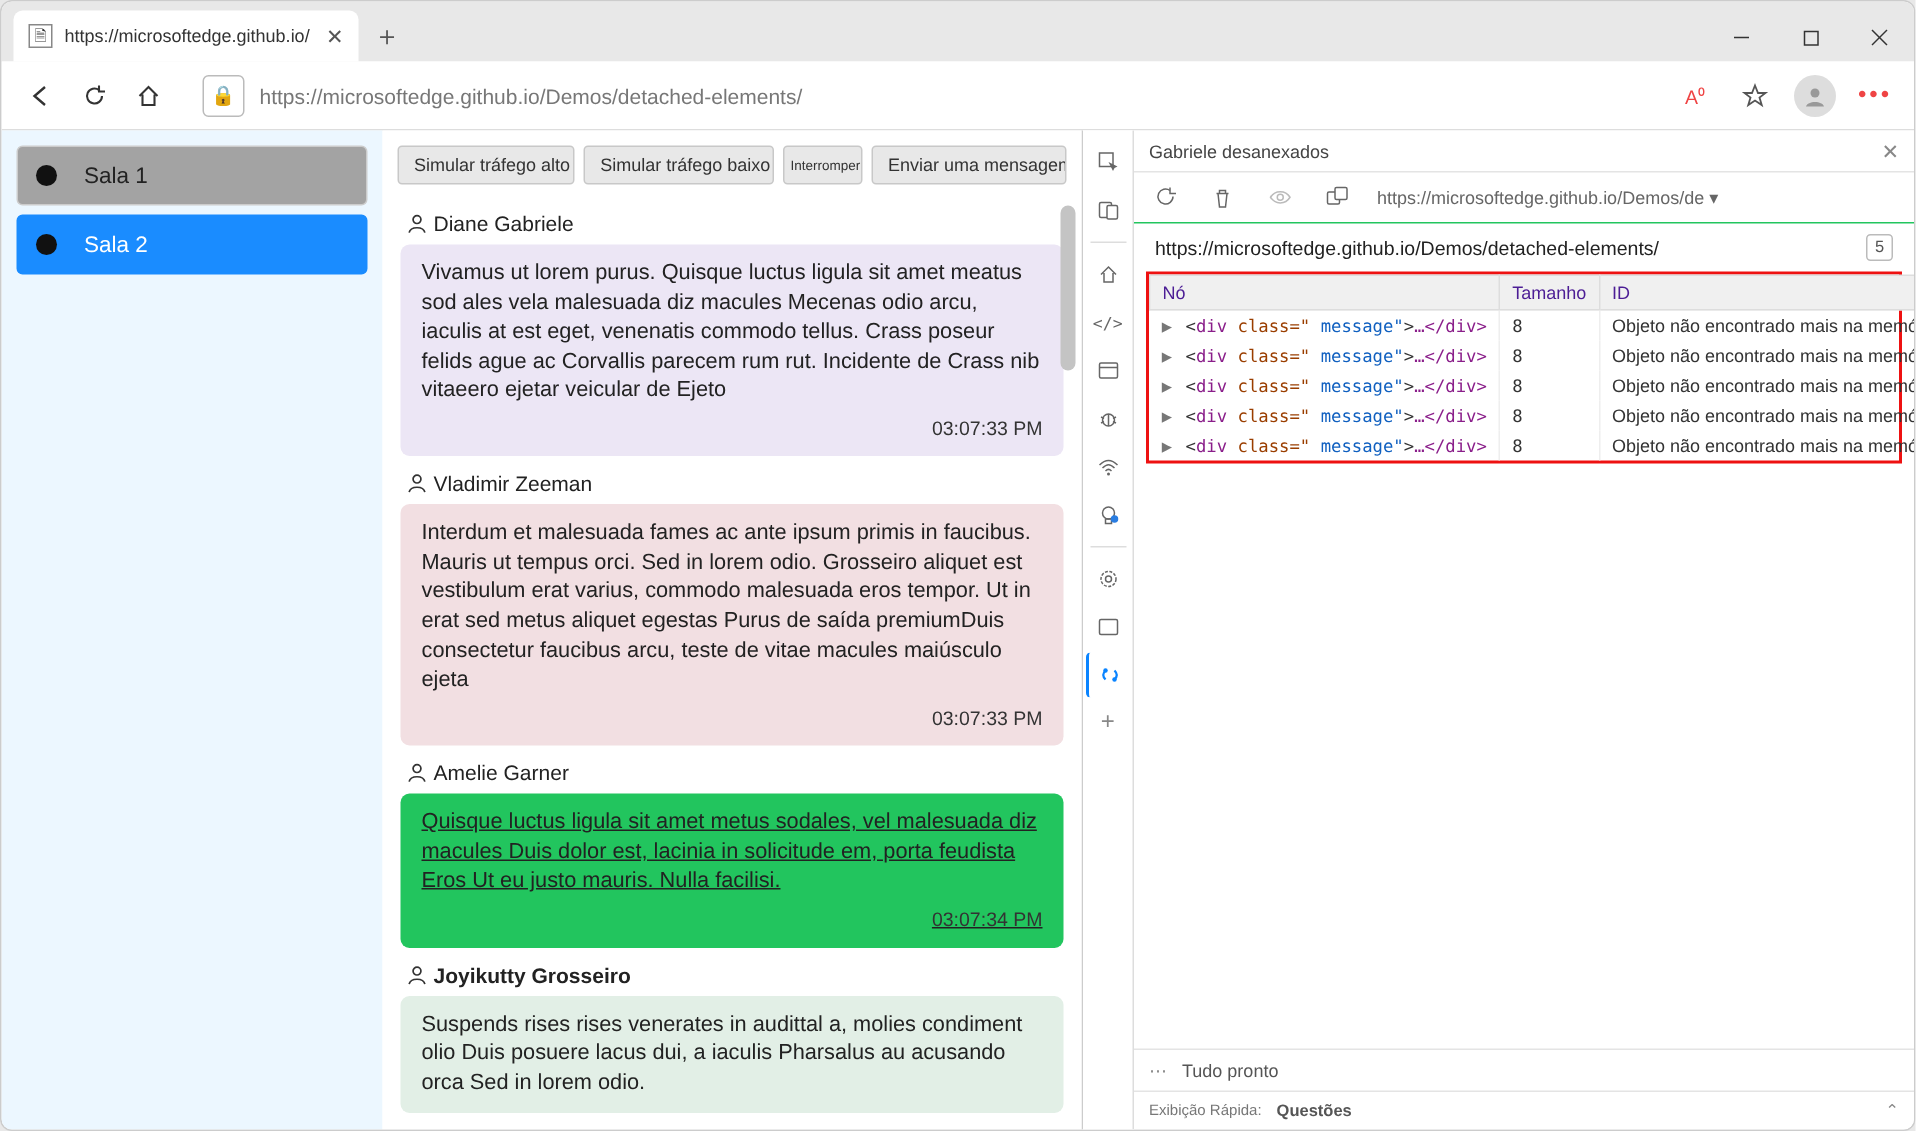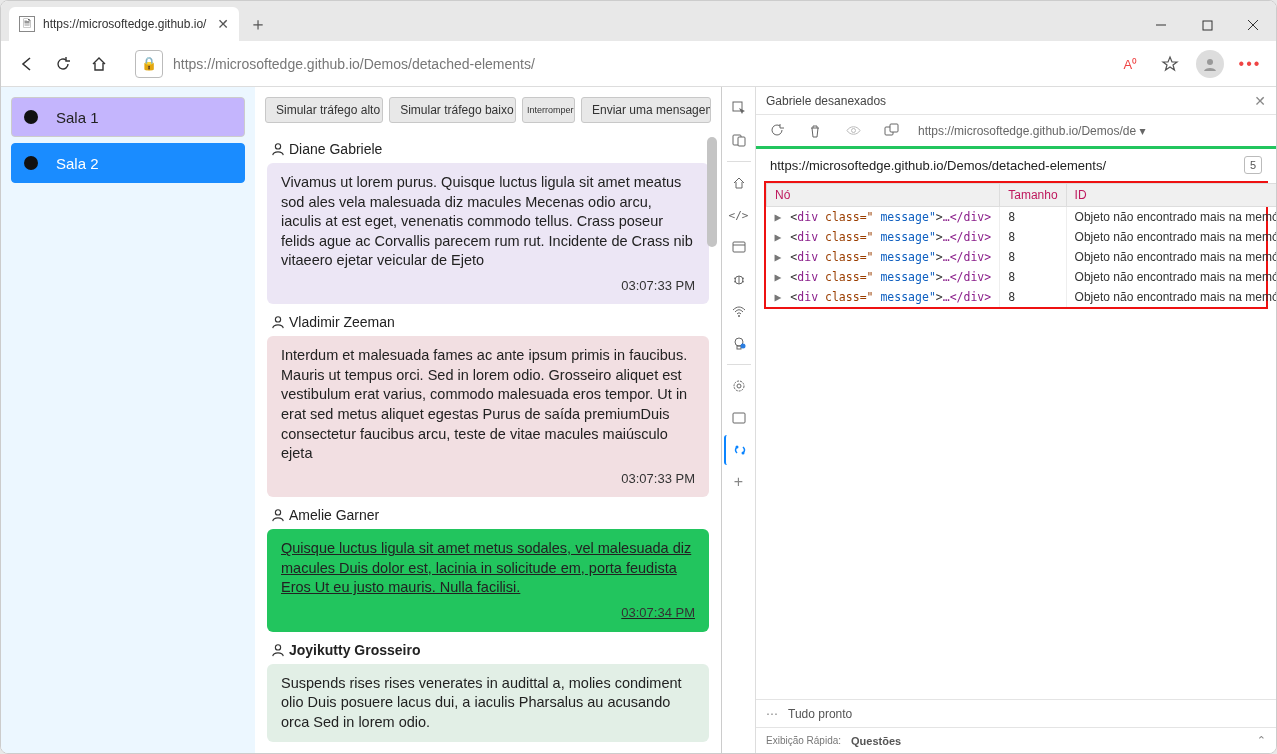--- a/index.html
+++ b/index.html
@@ -20,21 +20,21 @@
 .urlbar { flex: 1; height: 32px; display: flex; align-items: center; padding: 0 10px; margin: 0 8px; font-size: 14px; color: #777; }
 .urlbar .lock { width: 28px; height: 28px; display: flex; align-items: center; justify-content: center; border: 1px solid #bbb; border-radius: 4px; margin-right: 10px; font-size: 13px; }
 .toolicons { display: flex; align-items: center; gap: 4px; }
 .avatar { width: 28px; height: 28px; border-radius: 50%; background: #ddd; display: flex; align-items: center; justify-content: center; color: #888; }
 
 .content { flex: 1; display: flex; min-height: 0; }
 
 
 .app { display: flex; flex: 1; min-width: 0; }
 .sidebar { width: 254px; background: #ecf7ff; padding: 10px; display: flex; flex-direction: column; gap: 6px; }
-.room { height: 40px; background: #c4b5fd; border: 1px solid #ccc; border-radius: 4px; display: flex; align-items: center; padding: 0 12px; font-size: 15px; color: #222; }
+.room { height: 40px; background: #a3a3a3; border: 1px solid #ccc; border-radius: 4px; display: flex; align-items: center; padding: 0 12px; font-size: 15px; color: #222; }
 .room .dot { width: 14px; height: 14px; background: #111; border-radius: 50%; margin-right: 18px; }
 .room.active { background: #1a8cff; color: #fff; border-color: #1a8cff; }
 
 .main { flex: 1; display: flex; flex-direction: column; background: #fff; min-width: 0; position: relative; }
 .btnrow { display: flex; gap: 6px; padding: 10px; }
 .appbtn { height: 26px; background: #e8e8e8; border: 1px solid #c8c8c8; border-radius: 3px; padding: 0 10px; font-size: 12px; color: #333; display: flex; align-items: center; white-space: nowrap; overflow: hidden; }
 .appbtn.small { font-size: 9px; padding: 0 4px; }
 .messages { flex: 1; overflow: hidden; padding: 0 12px; }
 .msg { margin-bottom: 10px; }
 .from { display: flex; align-items: center; gap: 4px; font-size: 14px; color: #222; margin: 8px 0 6px 4px; }
@@ -49,29 +49,29 @@
 .scrollthumb { position: absolute; top: 0; width: 10px; height: 110px; background: #c4c4c4; border-radius: 5px; }
 
 
 .devtools { width: 555px; display: flex; border-left: 1px solid #ccc; background: #fff; min-width: 0; }
 .dt-tabs { width: 34px; background: #fff; border-right: 1px solid #ddd; display: flex; flex-direction: column; align-items: center; padding-top: 6px; gap: 2px; }
 .dt-tab { width: 30px; height: 30px; display: flex; align-items: center; justify-content: center; color: #666; font-size: 14px; border-radius: 3px; }
 .dt-tab.active { border-left: 2px solid #0a84ff; color: #0a84ff; }
 .dt-panel { flex: 1; display: flex; flex-direction: column; min-width: 0; }
 .dt-head { height: 28px; display: flex; align-items: center; padding: 0 10px; font-size: 12px; color: #444; border-bottom: 1px solid #e4e4e4; }
 .dt-head .x { margin-left: auto; color: #888; font-size: 14px; }
-.dt-tools { height: 34px; display: flex; align-items: center; gap: 16px; padding: 0 10px; border-bottom: 3px solid #22c55e; }
+.dt-tools { height: 34px; display: flex; align-items: center; gap: 16px; padding: 0 10px; border-bottom: 1px solid #22c55e; }
 .dt-ticon { width: 22px; height: 22px; display: flex; align-items: center; justify-content: center; color: #666; font-size: 13px; }
 .dt-dd { flex: 1; color: #666; font-size: 12px; overflow: hidden; white-space: nowrap; text-overflow: ellipsis; }
 .dt-dd::after { content: " ▾"; }
 .dt-url { height: 32px; display: flex; align-items: center; padding: 0 14px; font-size: 13px; color: #222; }
 .dt-badge { margin-left: auto; width: 18px; height: 18px; border: 1px solid #bbb; border-radius: 3px; display: flex; align-items: center; justify-content: center; font-size: 11px; color: #555; }
 .redbox { border: 2px solid #e11; margin: 0 8px; }
 .dt-table { width: 100%; border-collapse: collapse; font-size: 12px; }
-.dt-table th { background: #f0f0f0; text-align: left; padding: 4px 8px; font-weight: 400; color: #be185d; border: 1px solid #ddd; }
+.dt-table th { background: #f0f0f0; text-align: left; padding: 4px 8px; font-weight: 400; color: #4c1d95; border: 1px solid #ddd; }
 .dt-table td { padding: 3px 8px; border-right: 1px solid #eee; color: #333; font-family: Consolas, monospace; font-size: 11.5px; white-space: nowrap; }
 .dt-table td.idcol { font-family: "Segoe UI", Arial, sans-serif; font-size: 12px; }
 .tri { color: #777; margin-right: 2px; }
 .tag { color: #8a1e8a; }
 .attr { color: #9a3e00; }
 .val { color: #1060c0; }
 .footer { margin-top: auto; }
 .statusrow { height: 28px; border-top: 1px solid #e4e4e4; display: flex; align-items: center; padding: 0 10px; font-size: 12px; color: #555; }
 .quickrow { height: 26px; border-top: 1px solid #e4e4e4; display: flex; align-items: center; padding: 0 10px; font-size: 11px; color: #555; gap: 10px; justify-content: space-between; }
 .quickrow .qlbl { font-size: 10px; color: #777; }

